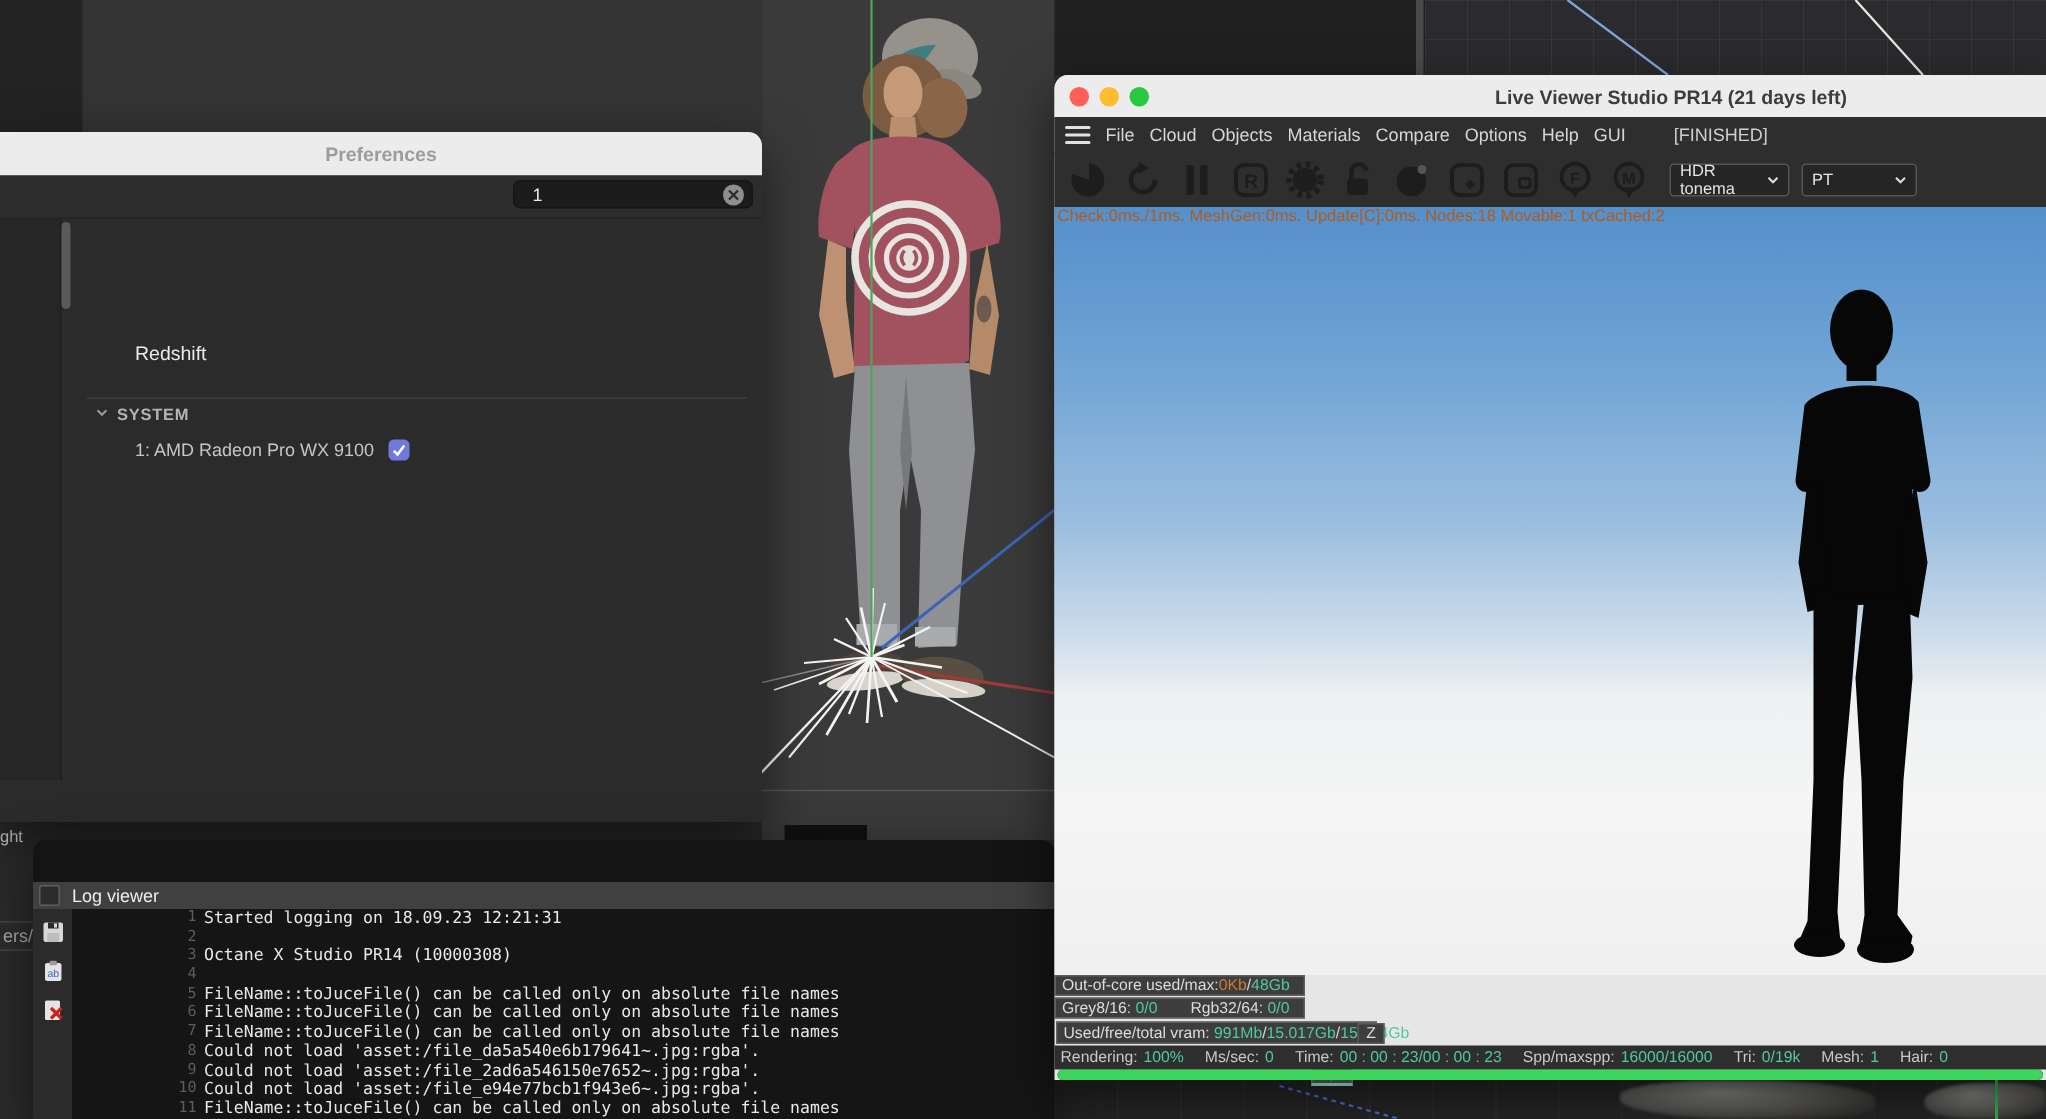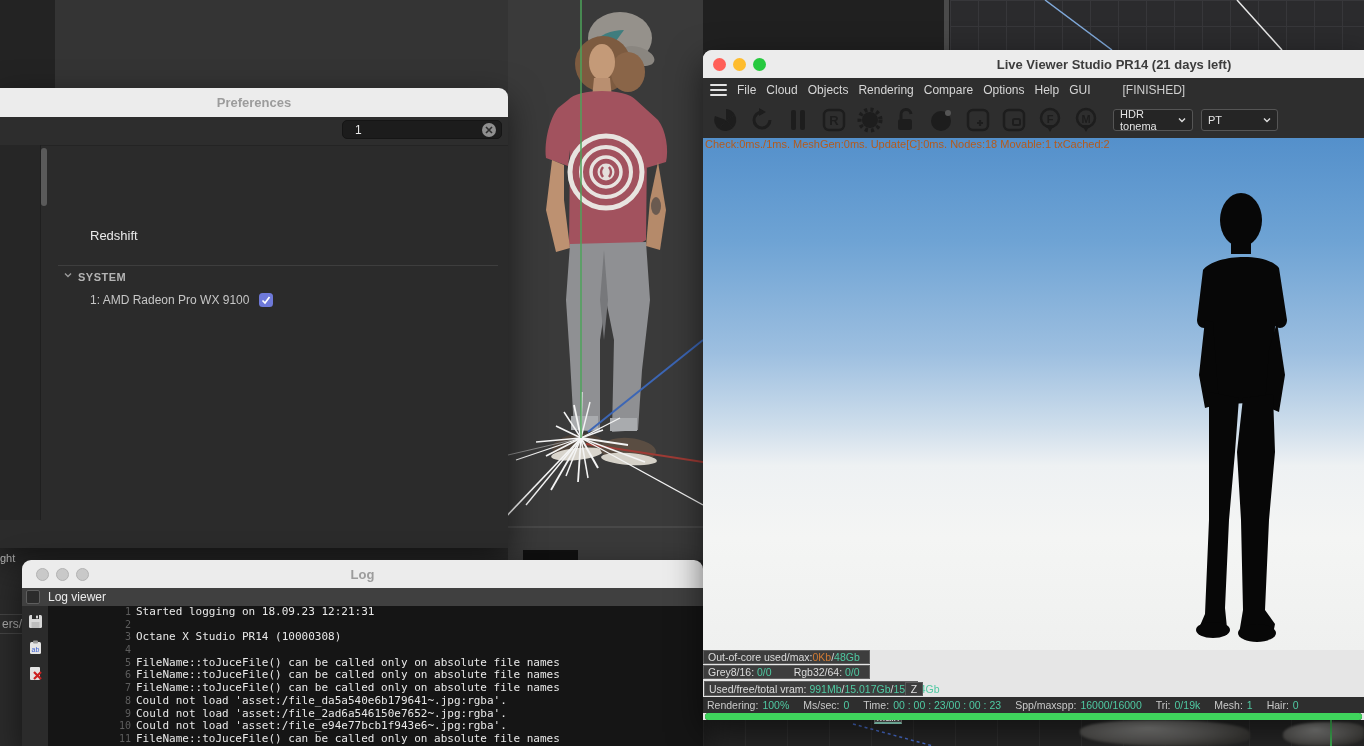--- a/index.html
+++ b/index.html
@@ -215,28 +215,20 @@
           <polyline points="1.5,5.5 4,8 8.5,2" fill="none" stroke="#fff" stroke-width="1.7"></polyline>
           </svg>
       </span>
     </div>
     <div class="abs" id="prefs-path">
       <span>ers/inigo/Library/Preferences/Maxon/Maxon Cinema 4D R26_8986B2D7</span>
     </div>
   </div>
 
   <div class="abs win-shadow" id="logwin">
-    <div class="titlebar">
-      <div style="display:flex;margin-left:14px;">
-        <div class="tl tl-gray"></div>
-        <div class="tl tl-gray"></div>
-        <div class="tl tl-gray"></div>
-      </div>
-      <span id="log-title" class="title-text">Log</span>
-    </div>
     <div class="abs" id="log-tabbar">
       <div id="log-tab-check"></div>
       <span id="log-tab-label">Log viewer</span>
     </div>
     <div class="abs" id="log-iconcol">
       <svg width="15" height="15" viewBox="0 0 15 15">
         <rect x="1" y="1" width="13" height="13" rx="1.5" fill="#d8d8d8"></rect>
         <rect x="4" y="1" width="7" height="4" fill="#2b2b2b"></rect>
         <rect x="8" y="1.6" width="2" height="2.8" fill="#d8d8d8"></rect>
         <rect x="3.5" y="8" width="8" height="6" fill="#bdbdbd"></rect>
@@ -278,21 +270,21 @@
 
     <div class="abs" id="lv-menubar">
       <div id="lv-hamburger">
           <div></div>
           <div></div>
           <div></div>
         </div>
       <span class="menu-item">File</span>
       <span class="menu-item">Cloud</span>
       <span class="menu-item">Objects</span>
-      <span class="menu-item">Rendering</span>
+      <span class="menu-item">Materials</span>
       <span class="menu-item">Compare</span>
       <span class="menu-item">Options</span>
       <span class="menu-item">Help</span>
       <span class="menu-item">GUI</span>
       <span id="lv-finished">[FINISHED]</span>
     </div>
 
     <div class="abs" id="lv-toolbar">
       <div class="tb-icon">
         <svg viewBox="0 0 26 26" fill="#1d1d1d">

